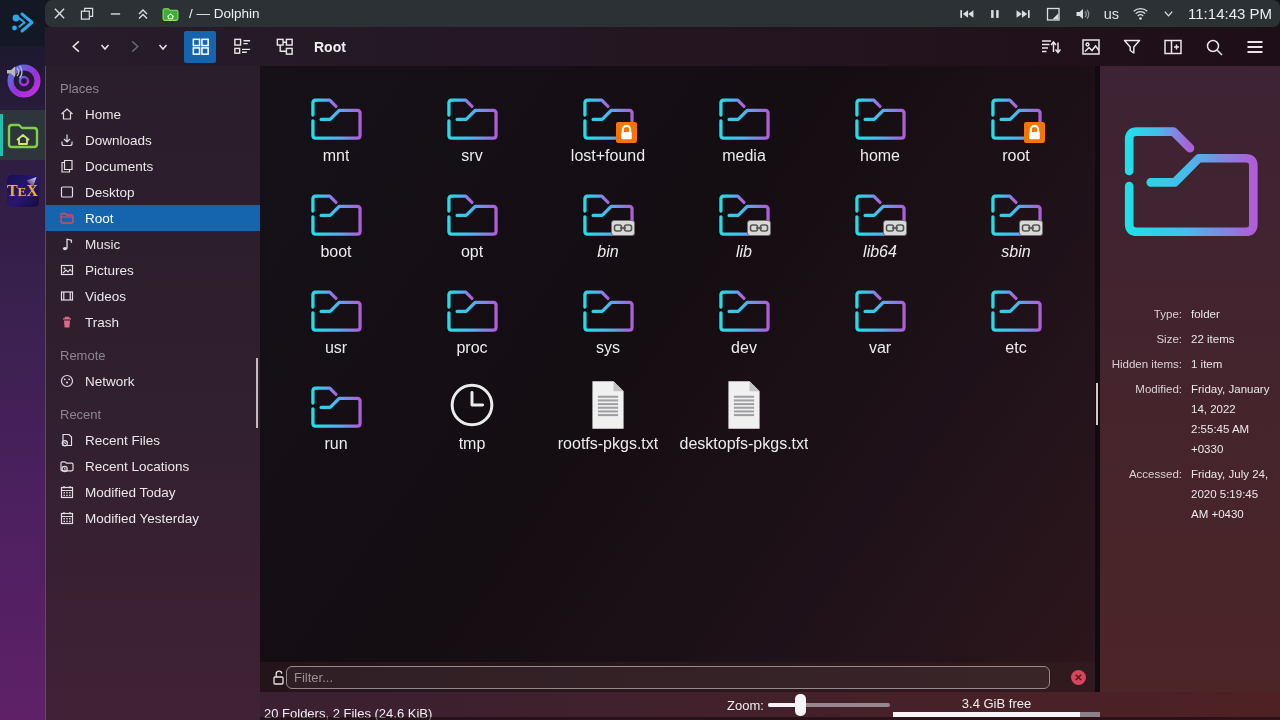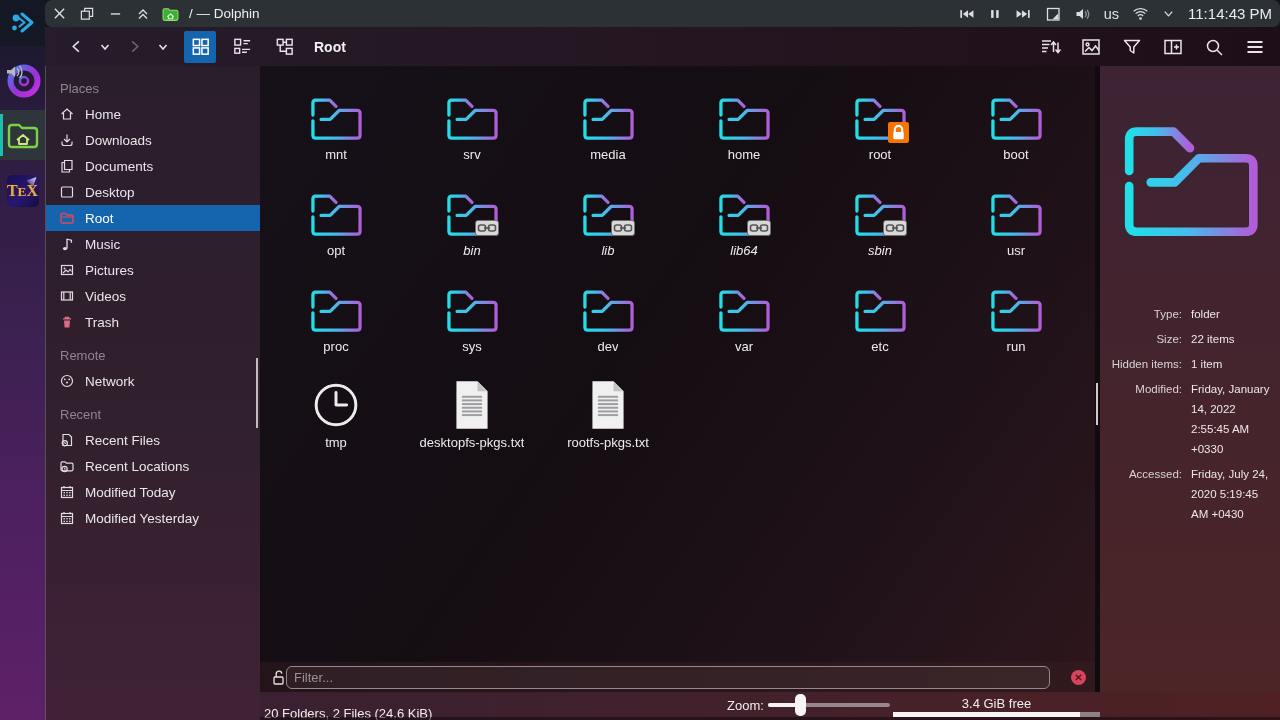--- a/index.html
+++ b/index.html
@@ -56,21 +56,21 @@
   .main{ position:absolute; left:260px; top:66px; width:835px; height:596px;
          background:linear-gradient(125deg,#161019 0%,#140d12 45%,#21121a 78%,#2d161c 100%); }
   .grid{ display:grid; grid-template-columns:repeat(6,136px); grid-auto-rows:96px; padding:24px 0 0 8px; }
   .gitem{ display:flex; flex-direction:column; align-items:center; }
   .iwrap{ position:relative; width:64px; height:54px; display:flex; align-items:center; justify-content:center; }
   .fico{ width:58px; height:50px; }
   .cico{ width:48px; height:48px; }
   .tico{ width:44px; height:52px; }
   .badge-lock{ position:absolute; width:21px; height:21px; right:3px; bottom:1px; }
   .badge-link{ position:absolute; width:24px; height:16px; right:5px; bottom:4px; }
-  .glabel{ margin-top:3px; font-size:13px; color:#edebed; max-width:132px; white-space:nowrap; overflow:hidden; text-overflow:ellipsis; }
+  .glabel{ margin-top:3px; font-size:16px; color:#edebed; max-width:132px; white-space:nowrap; overflow:hidden; text-overflow:ellipsis; }
   .glabel.lnk{ font-style:italic; }
 
   
   .filterbar{ position:absolute; left:260px; top:662px; width:835px; height:30px;
               background:linear-gradient(90deg,#241419 0%,#2b171c 60%,#311a1d 100%); }
   .filter-lock{ position:absolute; left:10px; top:7px; }
   .filter-input{ position:absolute; left:26px; top:4px; width:764px; height:23px; background:rgba(255,255,255,.05);
                  border:1px solid #95898f; border-radius:6px; color:#e8e4e8; font-size:13px; padding:0 7px;
                  font-family:"Liberation Sans",sans-serif; outline:none; }
   .filter-input::placeholder{ color:#9a9197; }
@@ -524,48 +524,59 @@
 
       <div class="gitem">
         <div class="iwrap">
             <svg class="fico">
               <use href="#sym-folder"></use>
             </svg>
           </div>
         <div class="glabel">srv</div>
         </div>
 
-
-      <div class="gitem">
-        <div class="iwrap">
-            <svg class="fico">
-              <use href="#sym-folder"></use>
-            </svg>
-          </div>
-        <div class="glabel">media</div>
-        </div>
-
-      <div class="gitem">
-        <div class="iwrap">
-            <svg class="fico">
-              <use href="#sym-folder"></use>
-            </svg>
-          </div>
-        <div class="glabel">home</div>
-        </div>
-
       <div class="gitem">
         <div class="iwrap">
             <svg class="fico">
               <use href="#sym-folder"></use>
             </svg>
           <svg class="badge-lock">
               <use href="#sym-lock"></use>
             </svg>
           </div>
+        <div class="glabel">lost+found</div>
+        </div>
+
+      <div class="gitem">
+        <div class="iwrap">
+            <svg class="fico">
+              <use href="#sym-folder"></use>
+            </svg>
+          </div>
+        <div class="glabel">media</div>
+        </div>
+
+      <div class="gitem">
+        <div class="iwrap">
+            <svg class="fico">
+              <use href="#sym-folder"></use>
+            </svg>
+          </div>
+        <div class="glabel">home</div>
+        </div>
+
+      <div class="gitem">
+        <div class="iwrap">
+            <svg class="fico">
+              <use href="#sym-folder"></use>
+            </svg>
+          <svg class="badge-lock">
+              <use href="#sym-lock"></use>
+            </svg>
+          </div>
         <div class="glabel">root</div>
         </div>
 
       <div class="gitem">
         <div class="iwrap">
             <svg class="fico">
               <use href="#sym-folder"></use>
             </svg>
           </div>
         <div class="glabel">boot</div>
@@ -699,30 +710,30 @@
           </div>
         <div class="glabel">tmp</div>
         </div>
 
       <div class="gitem">
         <div class="iwrap">
             <svg class="tico">
               <use href="#sym-textfile"></use>
             </svg>
           </div>
-        <div class="glabel">desktopfs-pkgs.txt</div>
+        <div class="glabel">rootfs-pkgs.txt</div>
         </div>
 
       <div class="gitem">
         <div class="iwrap">
             <svg class="tico">
               <use href="#sym-textfile"></use>
             </svg>
           </div>
-        <div class="glabel">rootfs-pkgs.txt</div>
+        <div class="glabel">desktopfs-pkgs.txt</div>
         </div>
 
     </div>
   </div>
 
   <div class="filterbar">
     <svg class="filter-lock" width="16" height="17" viewBox="0 0 16 17">
       <g fill="none" stroke="#e6e2e6" stroke-width="1.3">
         <rect x="4" y="8" width="9" height="7" rx="1"></rect>
         <path d="M6.2 8 V5.2 a2.8 2.8 0 0 1 5.6 -0.6"></path>

